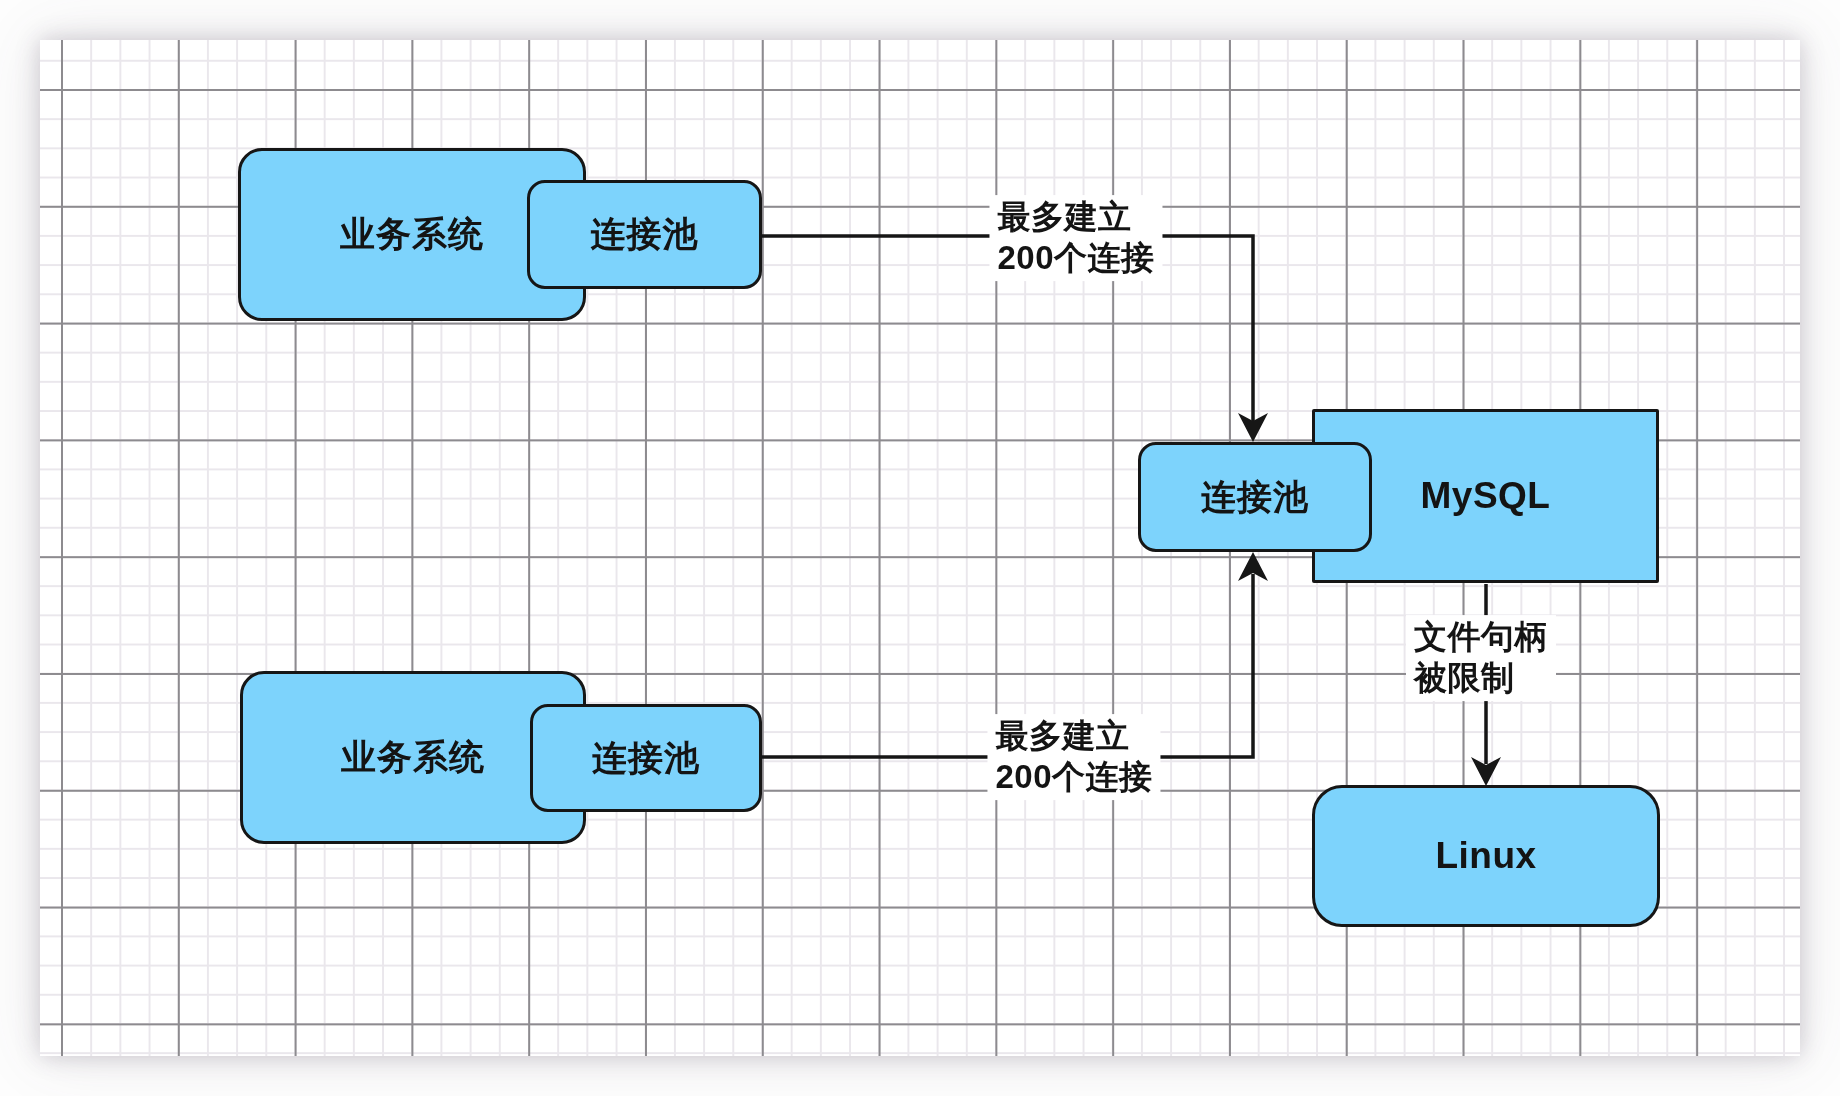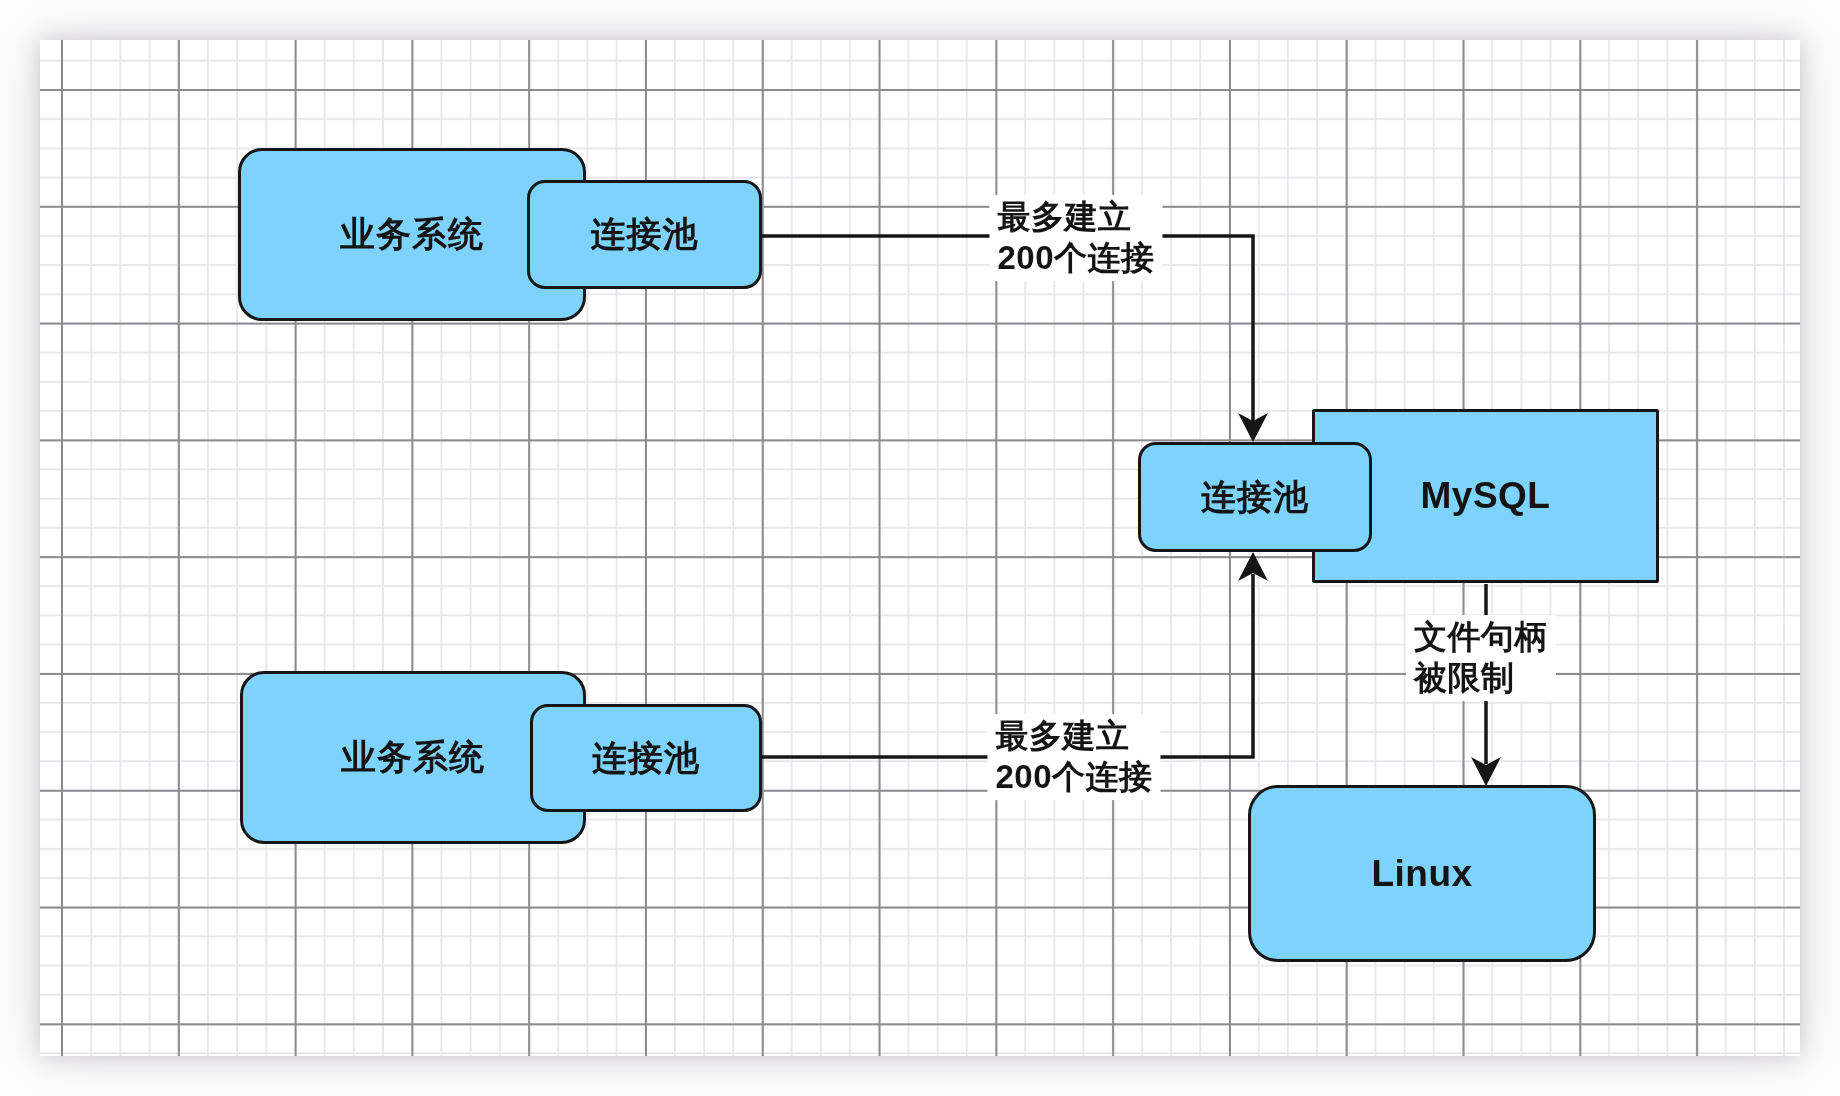--- a/index.html
+++ b/index.html
@@ -34,21 +34,21 @@
   }
   .node .lbl { font-size:35px; font-weight:600; letter-spacing:1px; }
   .node.latin .lbl { font-size:37px; font-weight:600; letter-spacing:.5px; }
 
   .n-biz-top    { left:238px;  top:148px; width:348px; height:173px; border-radius:24px; z-index:2; }
   .n-pool-top   { left:527px;  top:180px; width:235px; height:109px; border-radius:18px; z-index:3; }
   .n-biz-bot    { left:240px;  top:671px; width:346px; height:173px; border-radius:24px; z-index:2; }
   .n-pool-bot   { left:530px;  top:704px; width:232px; height:108px; border-radius:18px; z-index:3; }
   .n-mysql      { left:1312px; top:409px; width:347px; height:174px; border-radius:2px;  z-index:2;justify-content:center; }
   .n-pool-mid   { left:1138px; top:442px; width:234px; height:110px; border-radius:18px; z-index:3; }
-  .n-linux      { left:1248px; top:785px; width:348px; height:177px; border-radius:30px; z-index:2; }
+  .n-linux      { left:1312px; top:785px; width:348px; height:142px; border-radius:30px; z-index:2; }
 
   .edge-label {
     position:absolute; transform:translate(-50%,-50%);
     background:#ffffff; padding:2px 8px; z-index:4;
     text-align:left; font-size:33px; line-height:1.24; font-weight:600;
     white-space:nowrap; letter-spacing:.5px;
   }
   .el-top    { left:1076px; top:238px; }
   .el-bottom { left:1074px; top:757px; }
   .el-fh     { left:1481px; top:632px;margin-top:26px; }

